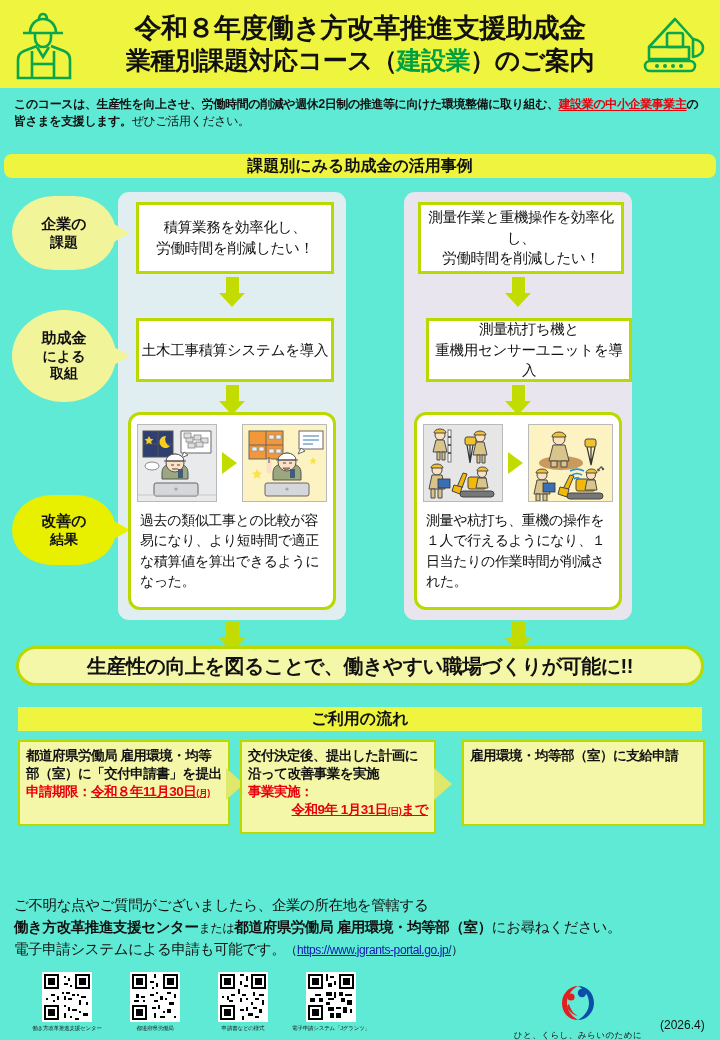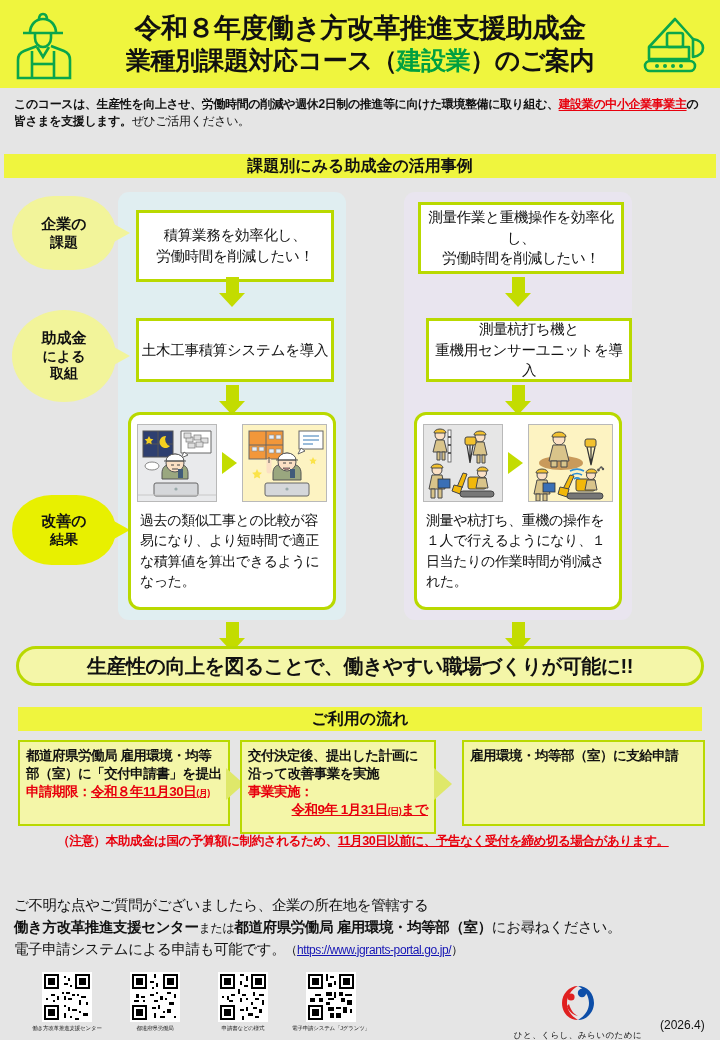--- a/index.html
+++ b/index.html
@@ -4,21 +4,21 @@
 <title>令和8年度働き方改革推進支援助成金</title>
 <style>
   html,body{margin:0;padding:0;}
   body{
     width:720px; height:1040px; position:relative; overflow:hidden;
     background:#fbf9cf;
     font-family:"Liberation Sans","DejaVu Sans",sans-serif;
     color:#111;
     -webkit-font-smoothing:antialiased;
   }
-  .page{position:absolute; inset:0; background:#e5e5e5;}
+  .page{position:absolute; inset:0; background:#5eead4;}
 
   
   .header{
     position:absolute; left:0; top:0; width:720px; height:88px;
     background:#eff53e;
     display:flex; align-items:center; justify-content:center;
   }
   .header-icon{width:86px; height:78px; display:flex; align-items:center; justify-content:center;}
   .header-titles{flex:1; text-align:center; line-height:1.08;}
   .h-line1{font-size:27px; font-weight:bold; letter-spacing:-0.5px;}
@@ -32,21 +32,21 @@
   }
   .intro .u-red{color:#e8000d; text-decoration:underline; text-underline-offset:2px;}
   .intro .light{font-weight:normal;}
 
   
   .bar{
     position:absolute; background:#eff53e; height:24px;
     display:flex; align-items:center; justify-content:center;
     font-size:16px; font-weight:bold; letter-spacing:0px;
   }
-  #bar-cases{left:4px; top:154px; width:712px;}
+  #bar-cases{left:4px; top:154px; width:712px;border-radius:8px;}
   #bar-flow{left:18px; top:707px; width:684px;}
   #bar-backside{left:4px; top:862px; width:712px; height:26px; font-size:17px;}
 
   
   .case-col{position:absolute; top:192px; width:228px; height:428px; border-radius:11px;}
   #case-col-left{left:118px;  background:#e0eef1;}
   #case-col-right{left:404px; background:#e9e5ef;}
 
   .bubble{
     position:absolute; width:104px; border-radius:52px/46px;
@@ -61,21 +61,21 @@
   }
   #bubble-issue   {left:12px; top:196px;  height:74px; background:#f2f49a; --bcol:#f2f49a;}
   #bubble-subsidy {left:12px; top:310px;  height:92px; background:#f2f49a; --bcol:#f2f49a;}
   #bubble-result  {left:12px; top:495px;  height:70px; background:#e8f000; --bcol:#e8f000;}
 
   .wbox{
     position:absolute; background:#fff; border:3px solid #b9d900;
     display:flex; align-items:center; justify-content:center; text-align:center;
     font-size:14.5px; line-height:1.42; letter-spacing:-0.3px;
   }
-  #box-issue-l  {left:136px; top:210px; width:192px; height:66px;}
+  #box-issue-l  {left:136px; top:202px; width:192px; height:66px;}
   #box-issue-r  {left:418px; top:202px; width:200px; height:66px;}
   #box-act-l    {left:136px; top:318px; width:192px; height:58px;}
   #box-act-r    {left:418px; top:318px; width:200px; height:58px;margin-left:8px;}
 
   .arrow-dn{position:absolute; width:26px;}
   .arrow-dn i{display:block; width:13px; height:16px; background:#c3dc00; margin:0 auto;}
   .arrow-dn b{
     display:block; width:0;height:0; margin:0 auto;
     border-left:13px solid transparent; border-right:13px solid transparent;
     border-top:14px solid #c3dc00;
@@ -432,21 +432,20 @@
     <div class="red">事業実施：</div>
     <div class="red ind"><u>令和9年 1月31日</u><u class="tiny">(日)</u><u>まで</u></div>
   </div>
 
   <div class="f-arrow" id="farr2"></div>
 
   <div class="fbox" id="fbox3">
     <div>雇用環境・均等部（室）に支給申請</div>
   </div>
 
-  <div id="note"><span>（注意）本助成金は国の予算額に制約されるため、</span><u>11月30日以前に、予告なく受付を締め切る場合があります。</u></div>
 
 
   <div id="contact">
     <div>ご不明な点やご質問がございましたら、企業の所在地を管轄する</div>
     <div><b>働き方改革推進支援センター</b><span class="sm">または</span><b>都道府県労働局 雇用環境・均等部（室）</b><span>にお尋ねください。</span></div>
     <div><span>電子申請システムによる申請も可能です。</span><span class="sm">（</span><a href="#" class="sm">https://www.jgrants-portal.go.jp/</a><span class="sm">）</span></div>
   </div>
 
   <div class="qr-wrap" id="qr1">
     <div class="qr">

